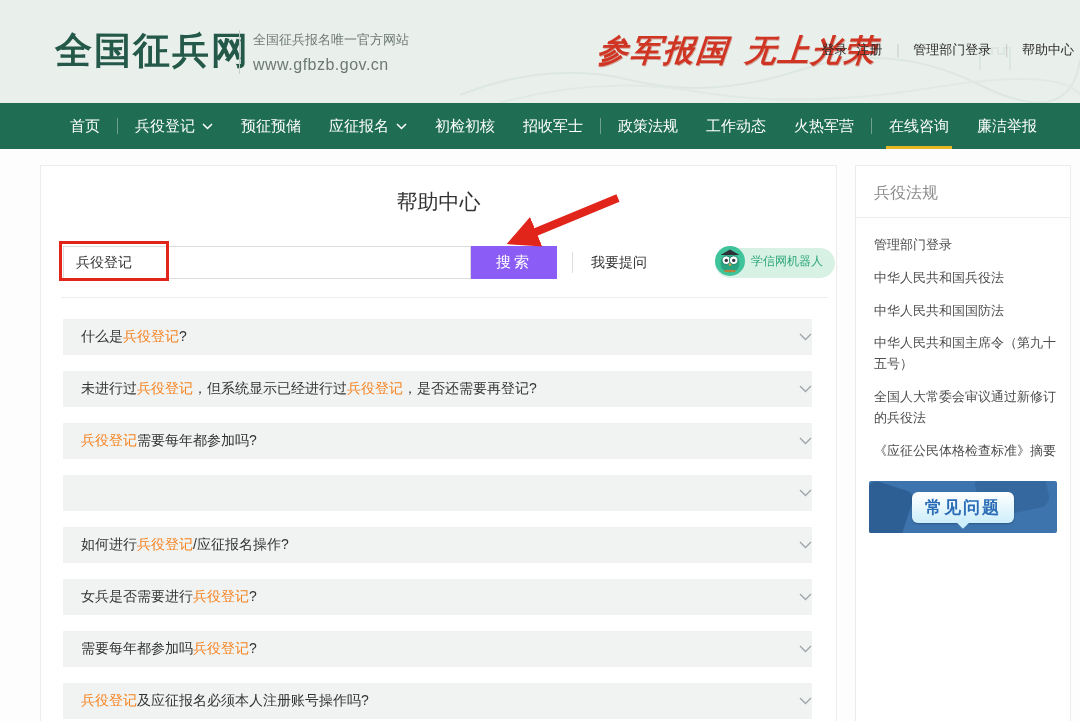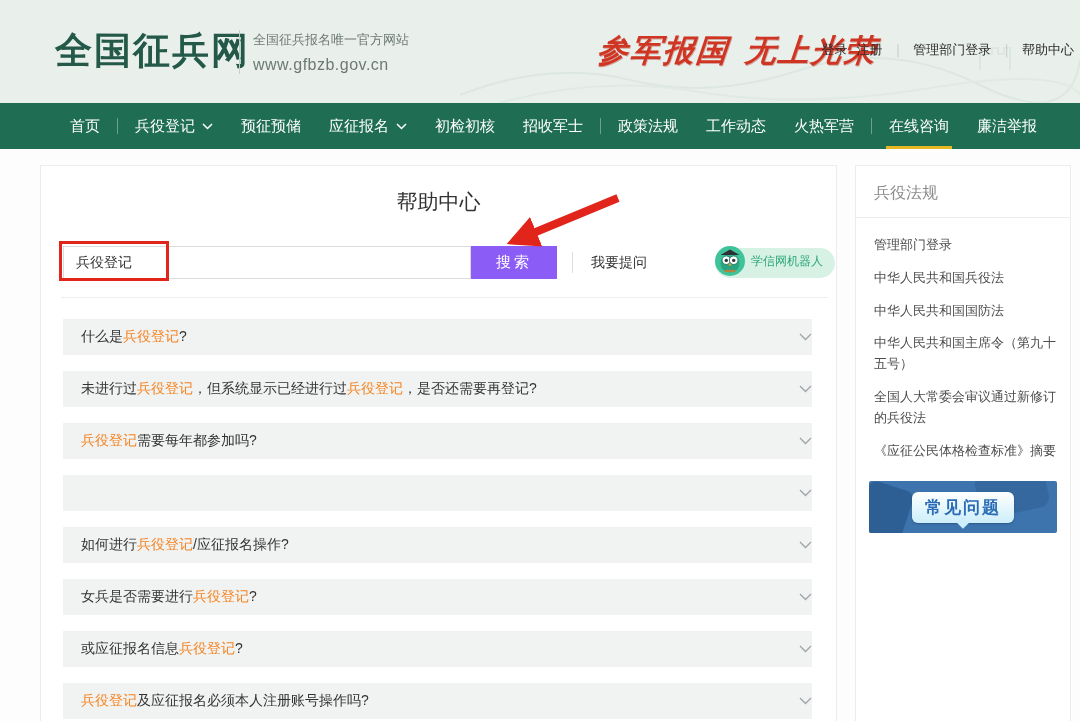--- a/index.html
+++ b/index.html
@@ -259,21 +259,21 @@
         <polyline points="1,1 6.5,6.5 12,1" stroke="#a0a6ab" stroke-width="1.4" fill="none"></polyline>
       </svg>
     </div>
         <div class="faq-row">
       <span class="faq-text"><span>女兵是否需要进行</span><span class="hl">兵役登记</span><span>?</span></span>
       <svg class="chev" width="13" height="8" viewBox="0 0 13 8">
         <polyline points="1,1 6.5,6.5 12,1" stroke="#a0a6ab" stroke-width="1.4" fill="none"></polyline>
       </svg>
     </div>
         <div class="faq-row">
-      <span class="faq-text"><span>或应征报名信息</span><span class="hl">兵役登记</span><span>?</span></span>
+      <span class="faq-text"><span>需要每年都参加吗</span><span class="hl">兵役登记</span><span>?</span></span>
       <svg class="chev" width="13" height="8" viewBox="0 0 13 8">
         <polyline points="1,1 6.5,6.5 12,1" stroke="#a0a6ab" stroke-width="1.4" fill="none"></polyline>
       </svg>
     </div>
         <div class="faq-row">
       <span class="faq-text"><span class="hl">兵役登记</span><span>及应征报名必须本人注册账号操作吗?</span></span>
       <svg class="chev" width="13" height="8" viewBox="0 0 13 8">
         <polyline points="1,1 6.5,6.5 12,1" stroke="#a0a6ab" stroke-width="1.4" fill="none"></polyline>
       </svg>
     </div>

